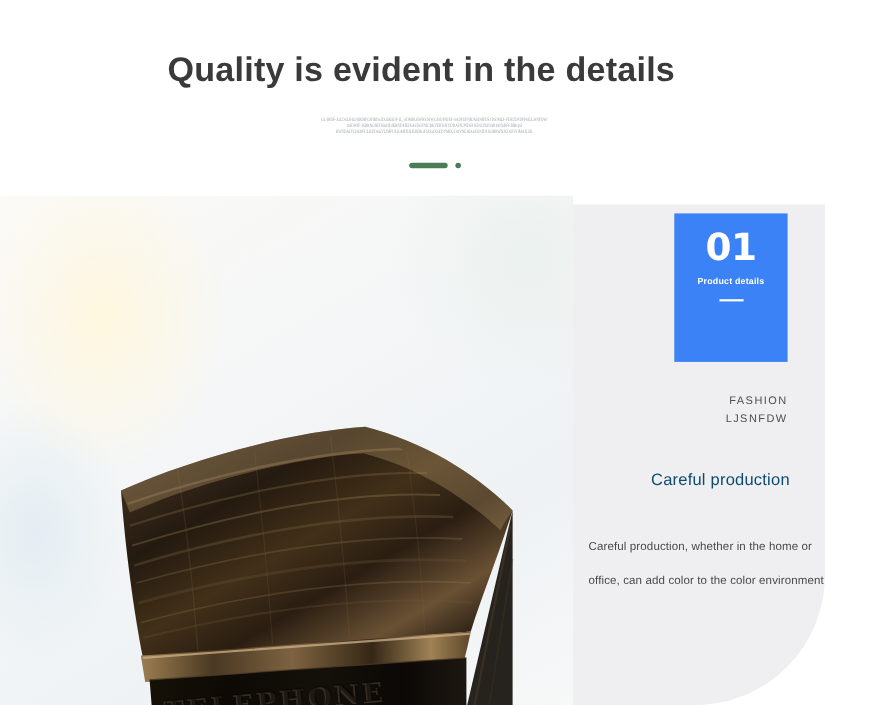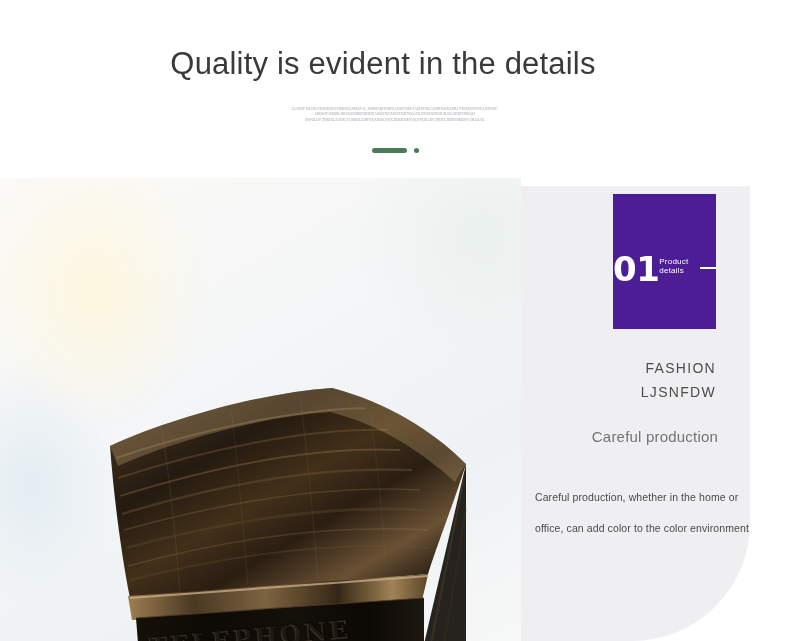--- a/index.html
+++ b/index.html
@@ -9,21 +9,21 @@
     font-family:"Liberation Sans", sans-serif;
     overflow:hidden;
   }
   .page { position:relative; width:790px; height:641px; background:#fff; }
 
   
   .header { position:absolute; left:0; top:0; width:790px; height:178px; }
   .header-title {
     position:absolute; left:0; top:46px; width:766px;
     text-align:center;
-    font-size:31px; font-weight:400; color:#3a3a3a;
+    font-size:31px; font-weight:700; color:#3a3a3a;
     letter-spacing:0.2px;
   }
   .header-sub {
     position:absolute; left:0; top:106px; width:790px;
     text-align:center;
   }
   .header-sub div {
     font-size:3.1px; line-height:1.72;
     color:#9aa0a6; letter-spacing:0.05px;
     transform:scaleY(1.45);
@@ -53,49 +53,49 @@
   
   .info-panel {
     position:absolute; left:521px; top:186px;
     width:229px; height:455px;
     background:#efeff1;
     border-bottom-right-radius:118px;
   }
   .green-card {
     position:absolute; left:92px; top:8px;
     width:103px; height:135px;
-    background:#4c1d95;
-    display:flex; flex-direction:row; align-items:center;
+    background:#3b82f6;
+    display:flex; flex-direction:column; align-items:center;
   }
   .gc-num {
     margin-top:14px;
     font-size:34px; font-weight:700; color:#ffffff;
     letter-spacing:-0.5px; line-height:1;
     font-family:"DejaVu Sans", sans-serif;
   }
   .gc-label {
     margin-top:9px;
-    font-size:8px; font-weight:400; color:#ffffff;
+    font-size:8px; font-weight:700; color:#ffffff;
     letter-spacing:0.2px;
   }
   .gc-rule {
     margin-top:12px; width:22px; height:2px; background:#ffffff;
   }
 
   .fashion {
     position:absolute; left:0; top:170px; width:195px;
     text-align:right;
-    font-size:14px; color:#4d4d4d; letter-spacing:1.3px; line-height:1.72;
+    font-size:10px; color:#4d4d4d; letter-spacing:1.3px; line-height:1.72;
   }
   .fashion span { display:block; }
 
   .careful-head {
     position:absolute; left:0; top:242px; width:197px;
     text-align:right;
-    font-size:15px; color:#737373; font-weight:400; letter-spacing:0.2px;
+    font-size:15px; color:#0c4a6e; font-weight:400; letter-spacing:0.2px;
   }
 
   .careful-body {
     position:absolute; left:14px; top:296px; width:228px;
     font-size:10.5px; color:#4a4a4a; line-height:2.92; letter-spacing:0.1px;
   }
 </style>
 </head>
 <body>
 

